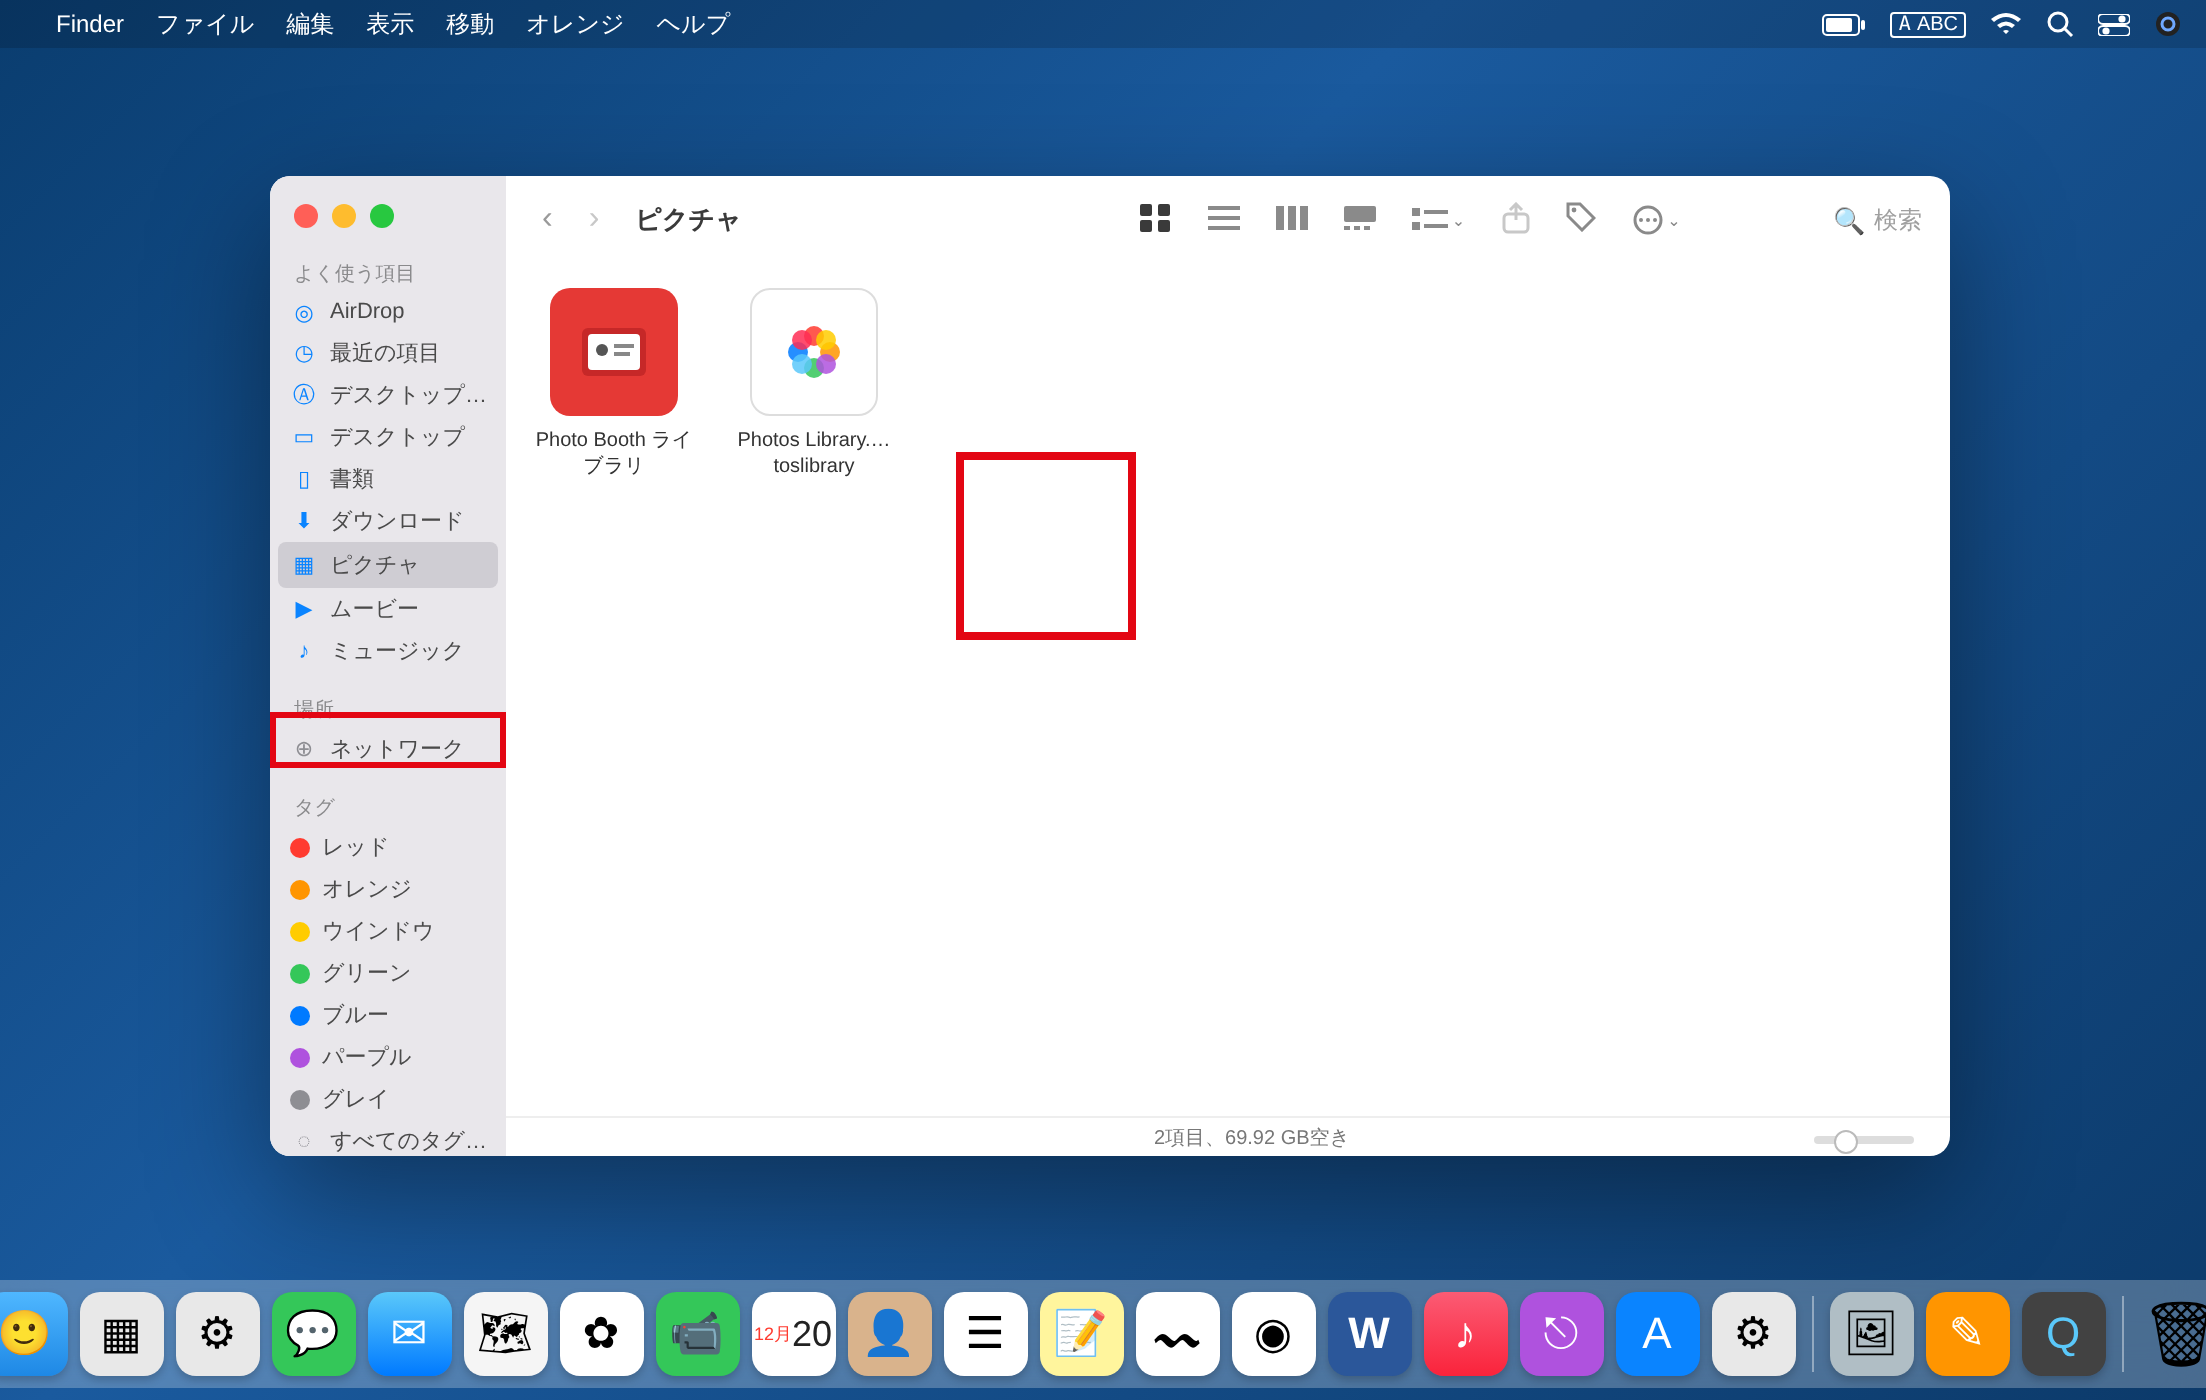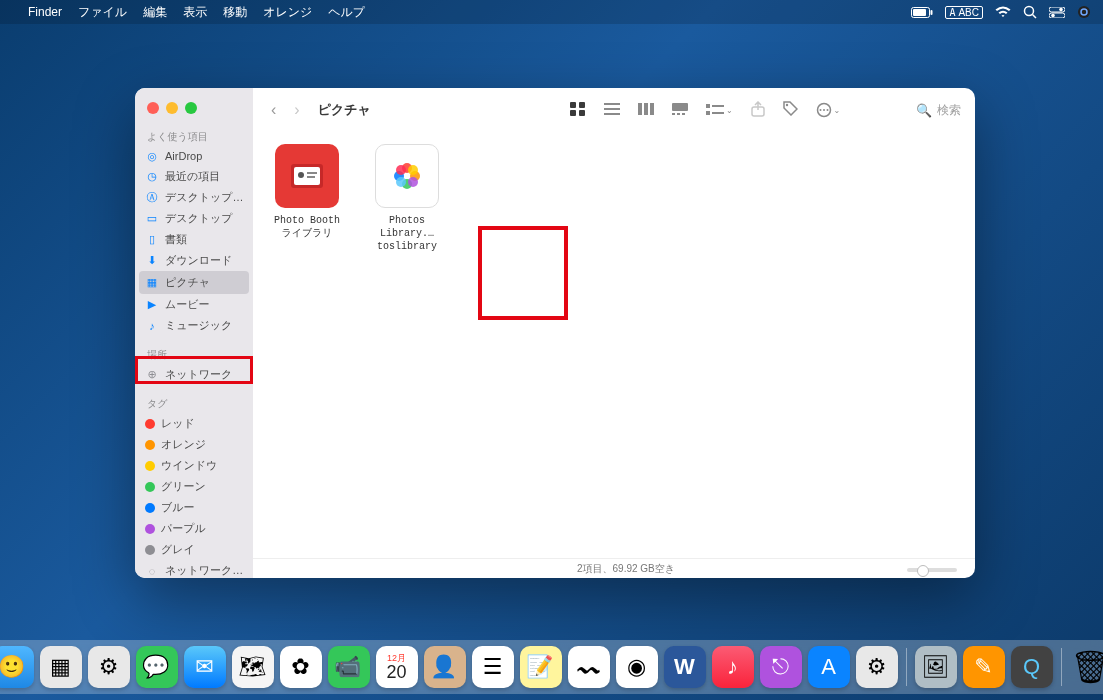--- a/index.html
+++ b/index.html
@@ -34,21 +34,21 @@
 .tb-btn { font-size: 14px; color: #6b6b6b; padding: 2px 4px; }
 .tb-btn.active { color: #2a2a2a; }
 .search { display:flex; align-items:center; gap:4px; color:#a0a0a0; font-size:12px; }
 .search-ico { font-size:13px; }
 
 .content { flex: 1; padding: 12px 14px; display: flex; gap: 20px; align-items: flex-start; }
 .file { width: 80px; text-align: center; }
 .file-icon { width: 64px; height: 64px; margin: 0 auto 6px; border-radius: 10px; display: flex; align-items: center; justify-content: center; font-size: 30px; }
 .file-icon.pb { background: #e53935; color: #fff; }
 .file-icon.pl { background: #fff; border: 1px solid #ddd; }
-.file-label { font-size: 10px; color: #333; line-height: 1.3; word-break: break-word; font-family: Liberation Mono, monospace; }
+.file-label { font-size: 10px; color: #333; line-height: 1.3; word-break: break-word; }
 .highlight-file { border: 4px solid #e30613; position: absolute; left: 478px; top: 226px; width: 90px; height: 94px; pointer-events: none; }
 
 .statusbar { height: 20px; font-size: 10px; color: #777; display: flex; align-items: center; justify-content: center; border-top: 1px solid #eee; padding-left: 24px; }
 .resize-slider { position: absolute; right: 18px; bottom: 6px; width: 50px; height: 4px; background: #ddd; border-radius: 2px; }
 .resize-slider::after { content:''; position:absolute; left: 10px; top:-3px; width:10px; height:10px; background:#fff; border:1px solid #bbb; border-radius:50%; }
 
 
 .dock { position: absolute; bottom: 6px; left: 50%; transform: translateX(-50%); background: rgba(255,255,255,0.25); backdrop-filter: blur(10px); border-radius: 16px; padding: 6px 10px; display: flex; gap: 6px; align-items: center; }
 .dock-item { width: 42px; height: 42px; border-radius: 10px; display: flex; align-items: center; justify-content: center; font-size: 22px; background: #fff; box-shadow: 0 2px 4px rgba(0,0,0,0.2); }
 .dock-sep { width: 1px; height: 38px; background: rgba(255,255,255,0.4); margin: 0 2px; }
@@ -180,21 +180,21 @@
     <div class="side-item">
         <span class="tag-dot" style="background:#af52de"></span>
         <span>パープル</span>
       </div>
     <div class="side-item">
         <span class="tag-dot" style="background:#8e8e93"></span>
         <span>グレイ</span>
       </div>
     <div class="side-item">
         <span class="side-ico" style="color:#8e8e93">◌</span>
-        <span>ネットワーク…</span>
+        <span>すべてのタグ…</span>
       </div>
   </div>
 
   <div class="main">
     <div class="toolbar">
       <span class="nav-arrow">‹</span>
       <span class="nav-arrow" style="color:#c8c8c8">›</span>
       <span class="loc-title">ピクチャ</span>
       <div class="tb-spacer"></div>
       <div class="tb-group">
@@ -298,21 +298,21 @@
 
 <div class="dock">
   <div class="dock-item" style="background:linear-gradient(#4fb7ff,#1e88e5)">🙂</div>
   <div class="dock-item" style="background:#e8e8e8">▦</div>
   <div class="dock-item" style="background:#e8e8e8">⚙</div>
   <div class="dock-item" style="background:#34c759;color:#fff">💬</div>
   <div class="dock-item" style="background:linear-gradient(#5ac8fa,#007aff);color:#fff">✉</div>
   <div class="dock-item" style="background:#f5f5f5">🗺</div>
   <div class="dock-item" style="background:#fff">✿</div>
   <div class="dock-item" style="background:#34c759;color:#fff">📹</div>
-  <div class="dock-item" style="background:#fff;flex-direction:column;font-size:9px;line-height:1">
+  <div class="dock-item" style="background:#fff;flex-direction:row;font-size:9px;line-height:1">
       <span style="color:#ff3b30">12月</span>
       <span style="font-size:18px;color:#222">20</span>
     </div>
   <div class="dock-item" style="background:#d9b38c">👤</div>
   <div class="dock-item" style="background:#fff">☰</div>
   <div class="dock-item" style="background:#fff59d">📝</div>
   <div class="dock-item" style="background:#fff">〰</div>
   <div class="dock-item" style="background:#fff">◉</div>
   <div class="dock-item" style="background:#2b579a;color:#fff;font-weight:bold">W</div>
   <div class="dock-item" style="background:linear-gradient(#fb5b74,#fa233b);color:#fff">♪</div>

